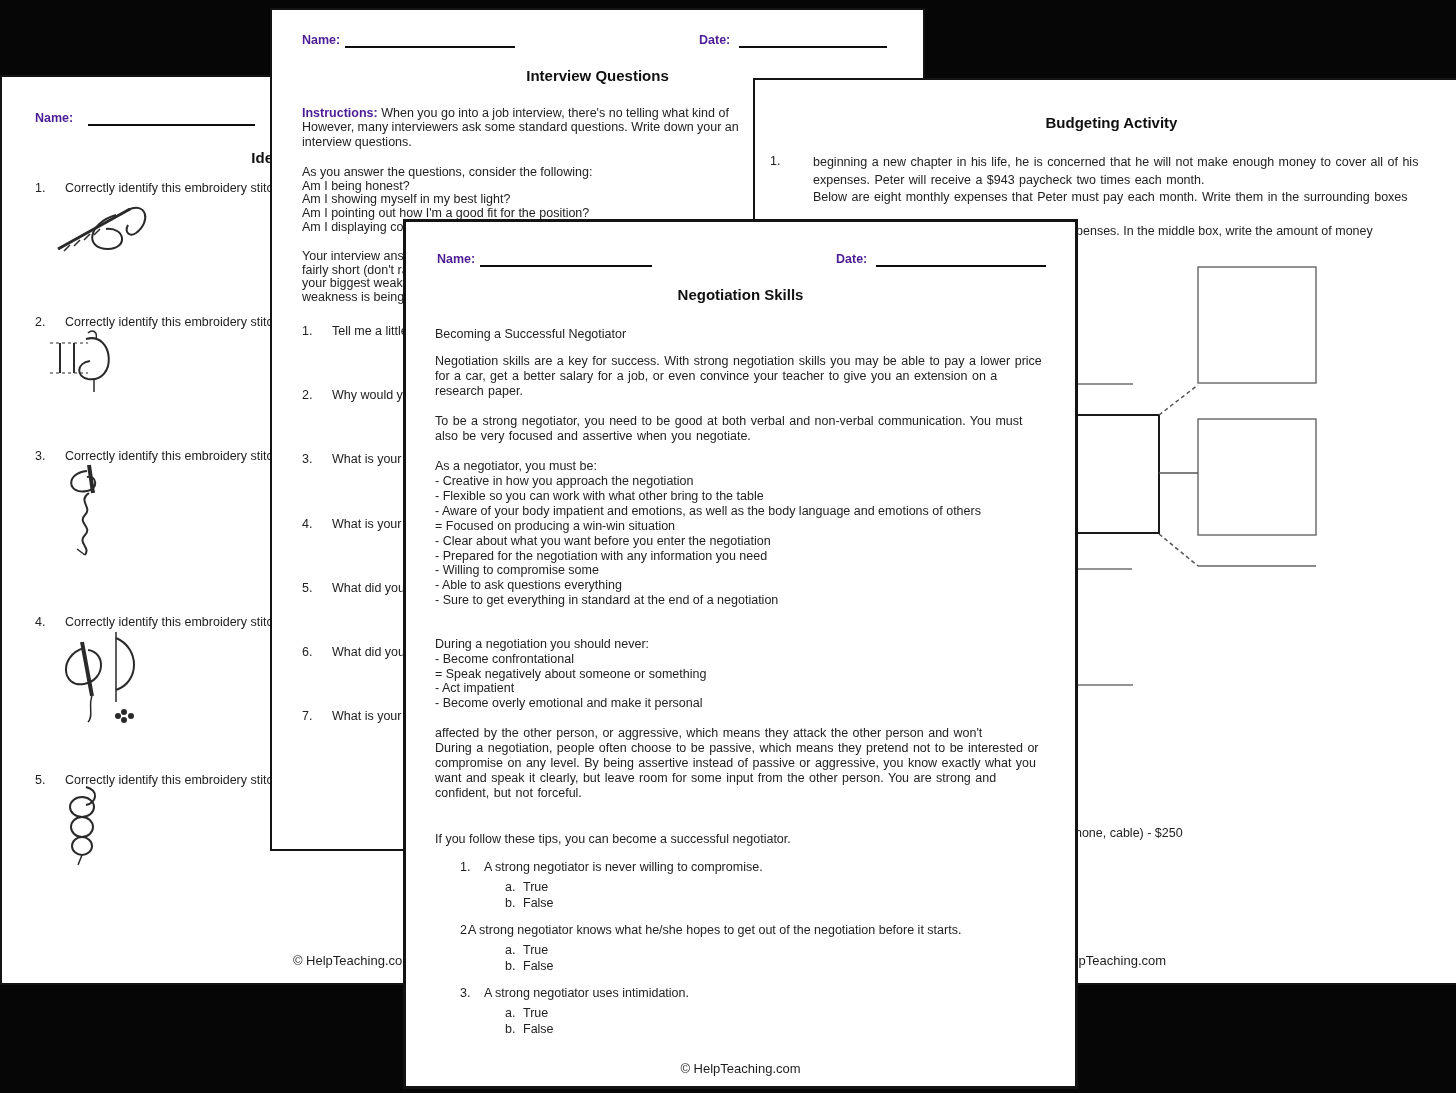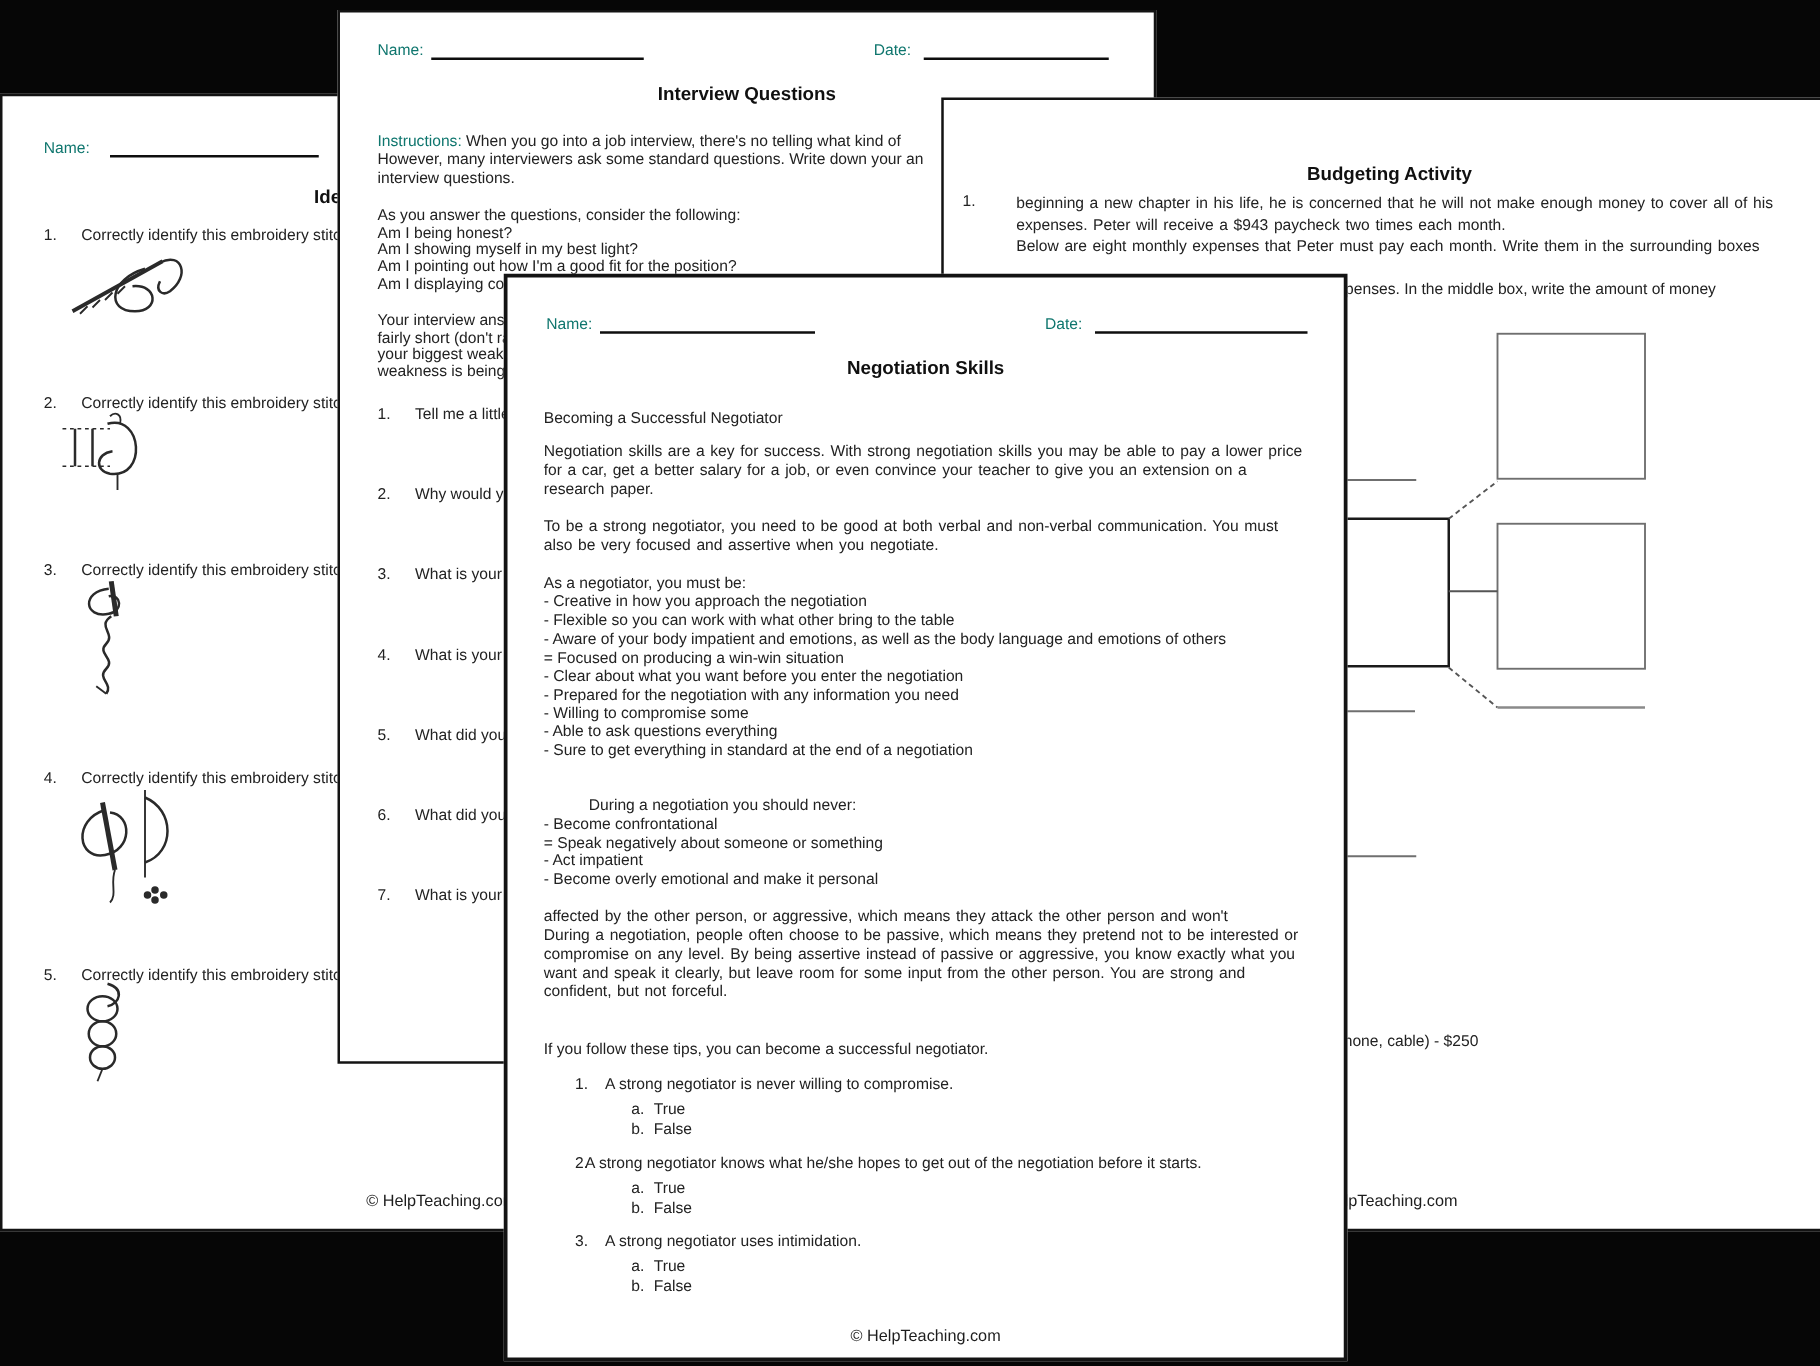--- a/index.html
+++ b/index.html
@@ -2,21 +2,21 @@
 <html><head>
 <meta charset="utf-8">
 <style>
   html,body{margin:0;padding:0;background:#060606;}
   #canvas{position:relative;width:1456px;height:1093px;background:#060606;overflow:hidden;
           font-family:"Liberation Sans", sans-serif;color:#222;font-size:12.5px;}
   .page{position:absolute;background:#ffffff;border:2px solid #131313;box-sizing:border-box;overflow:hidden;}
   .page.front{border-width:3px;}
   .blk{position:absolute;white-space:nowrap;}
   .tl{white-space:nowrap;}
-  .lbl{font-weight:normal;color:#0f766e;}
+  .lbl{font-weight:bold;color:#4c1d95;}
   .uline{position:absolute;border-bottom:2px solid #0e0e0e;height:0;}
   .title{position:absolute;left:0;right:0;text-align:center;font-weight:bold;font-size:15px;color:#101010;}
   .footer{position:absolute;left:0;right:0;text-align:center;font-size:13px;color:#1d1d1d;}
   .numrow span{position:absolute;white-space:nowrap;}
   svg{position:absolute;pointer-events:none;}
 </style>
 </head>
 <body>
 
 <div id="canvas">
@@ -156,21 +156,21 @@
         <span style="left: 30px; top: 635px;">6.</span>
         <span style="left: 60px; top: 635px;">What did you l</span>
       </div>
       <div class="numrow">
         <span style="left: 30px; top: 699.2px;">7.</span>
         <span style="left: 60px; top: 699.2px;">What is your g</span>
       </div>
     </div>
 
   <div class="page" style="left:753px;top:78px;width:706px;height:907px;z-index:3;">
-    <div class="title" style="top:51px;margin-left:11px;">Budgeting Activity</div>
+    <div class="title" style="top:34px;margin-left:11px;">Budgeting Activity</div>
 
     <span class="blk" style="left:15px;top:74px;">1.</span>
     <div class="blk" style="left:58px;top:74px;line-height:17.7px;word-spacing:1px;">
         <div class="tl">beginning a new chapter in his life, he is concerned that he will not make enough money to cover all of his</div>
         <div class="tl">expenses. Peter will receive a $943 paycheck two times each month.</div>
         <div class="tl">Below are eight monthly expenses that Peter must pay each month. Write them in the surrounding boxes</div>
       </div>
     <div class="blk" style="left:287px;top:144px;">the expenses. In the middle box, write the amount of money</div>
 
     <svg style="left:0;top:0;" width="702" height="903" viewBox="0 0 702 903">
@@ -220,21 +220,21 @@
         <div class="tl">- Flexible so you can work with what other bring to the table</div>
         <div class="tl">- Aware of your body impatient and emotions, as well as the body language and emotions of others</div>
         <div class="tl">= Focused on producing a win-win situation</div>
         <div class="tl">- Clear about what you want before you enter the negotiation</div>
         <div class="tl">- Prepared for the negotiation with any information you need</div>
         <div class="tl">- Willing to compromise some</div>
         <div class="tl">- Able to ask questions everything</div>
         <div class="tl">- Sure to get everything in standard at the end of a negotiation</div>
       </div>
 
-    <div class="blk" style="left:29px;top:415px;margin-left:36px;">During a negotiation you should never:</div>
+    <div class="blk" style="left:29px;top:415px;">During a negotiation you should never:</div>
     <div class="blk" style="left:29px;top:430px;line-height:14.7px;">
         <div class="tl">- Become confrontational</div>
         <div class="tl">= Speak negatively about someone or something</div>
         <div class="tl">- Act impatient</div>
         <div class="tl">- Become overly emotional and make it personal</div>
       </div>
 
     <div class="blk" style="left:29px;top:504px;line-height:15px;word-spacing:1px;">
         <div class="tl">affected by the other person, or aggressive, which means they attack the other person and won't</div>
         <div class="tl">During a negotiation, people often choose to be passive, which means they pretend not to be interested or</div>

